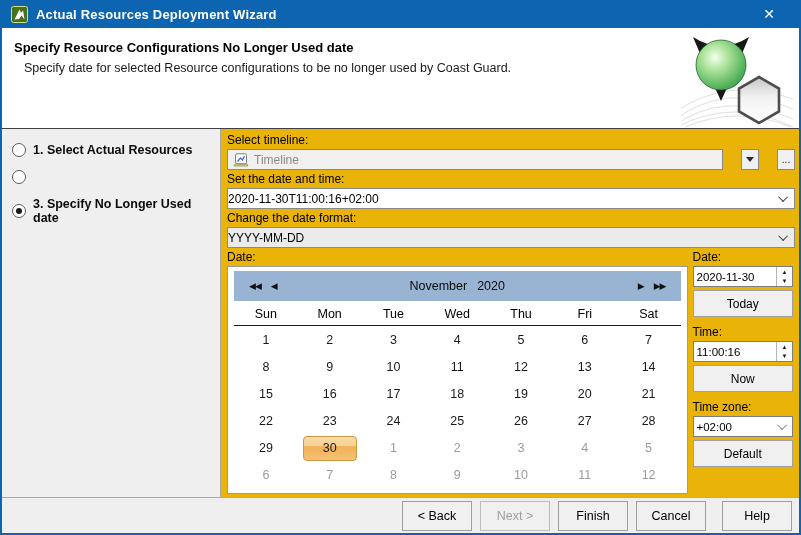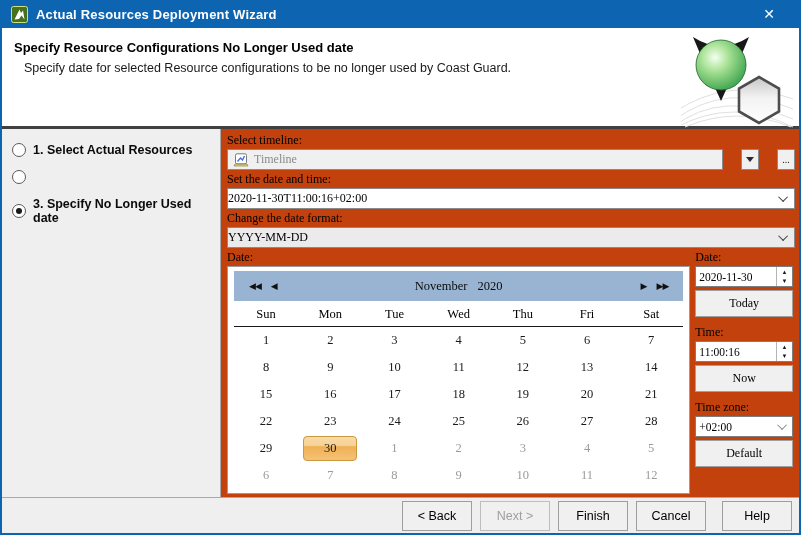--- a/index.html
+++ b/index.html
@@ -16,21 +16,21 @@
     display:flex; align-items:center; padding:0 0 0 9px; color:#fff;
   }
   .titlebar .app-icon { width:17px; height:17px; margin-right:8px; flex:0 0 auto; }
   .titlebar .title { font-size:13px; font-weight:600; letter-spacing:.2px; flex:1; }
   .close-btn {
     width:44px; height:28px; display:flex; align-items:center; justify-content:center;
     color:#fff; font-size:14px; cursor:default; margin-right:8px;
   }
   
   .header {
-    flex:0 0 101px; background:#fff; border-bottom:3px solid #404040;
+    flex:0 0 101px; background:#fff; border-bottom:1px solid #404040;
     position:relative; padding:12px 0 0 12px;
   }
   .header .h-title { font-size:13px; font-weight:bold; color:#000; margin-bottom:6px; }
   .header .h-sub   { font-size:12.5px; color:#1a1a1a; padding-left:10px; }
   .header .logo { position:absolute; right:6px; top:3px; }
   
   .content { flex:1; display:flex; min-height:0; }
   .steps-panel {
     flex:0 0 219px; background:#efefef; border-right:1px solid #a9a9a9;
     padding:14px 0 0 10px;
@@ -39,21 +39,21 @@
   .radio {
     width:14px; height:14px; border:1px solid #5a5a5a; border-radius:50%;
     background:#fff; margin-right:7px; position:relative; flex:0 0 auto;
   }
   .step[data-selected="true"] .radio::after {
     content:""; position:absolute; left:3px; top:3px; width:6px; height:6px;
     border-radius:50%; background:#1a1a1a;
   }
   .step .step-label { font-size:12.5px; font-weight:bold; color:#0a0a0a; }
   
-  .main { flex:1; background:#c2410c; padding:3px 4px 0 6px; display:flex; flex-direction:column; min-width:0;font-family:Liberation Serif, serif; }
+  .main { flex:1; background:#eab308; padding:3px 4px 0 6px; display:flex; flex-direction:column; min-width:0; }
   .field-label { font-size:12px; color:#000; line-height:15px; margin:1px 0 1px 0; }
   .combo-row { display:flex; align-items:stretch; height:21px; margin-bottom:1px;gap:16px; }
   .combo-field {
     flex:1; border:1px solid #8a8a8a; background:#f0f0f0; display:flex;
     align-items:center; padding:0 4px; font-size:12px; color:#8a8a8a; min-width:0;
   }
   .combo-field .tl-icon { margin:0 5px 0 1px; flex:0 0 auto; }
   .sq-btn {
     width:18px; border:1px solid #8a8a8a; background:#f0f0f0; margin-left:2px;
     display:flex; align-items:center; justify-content:center; font-size:10px; color:#1a1a1a;

